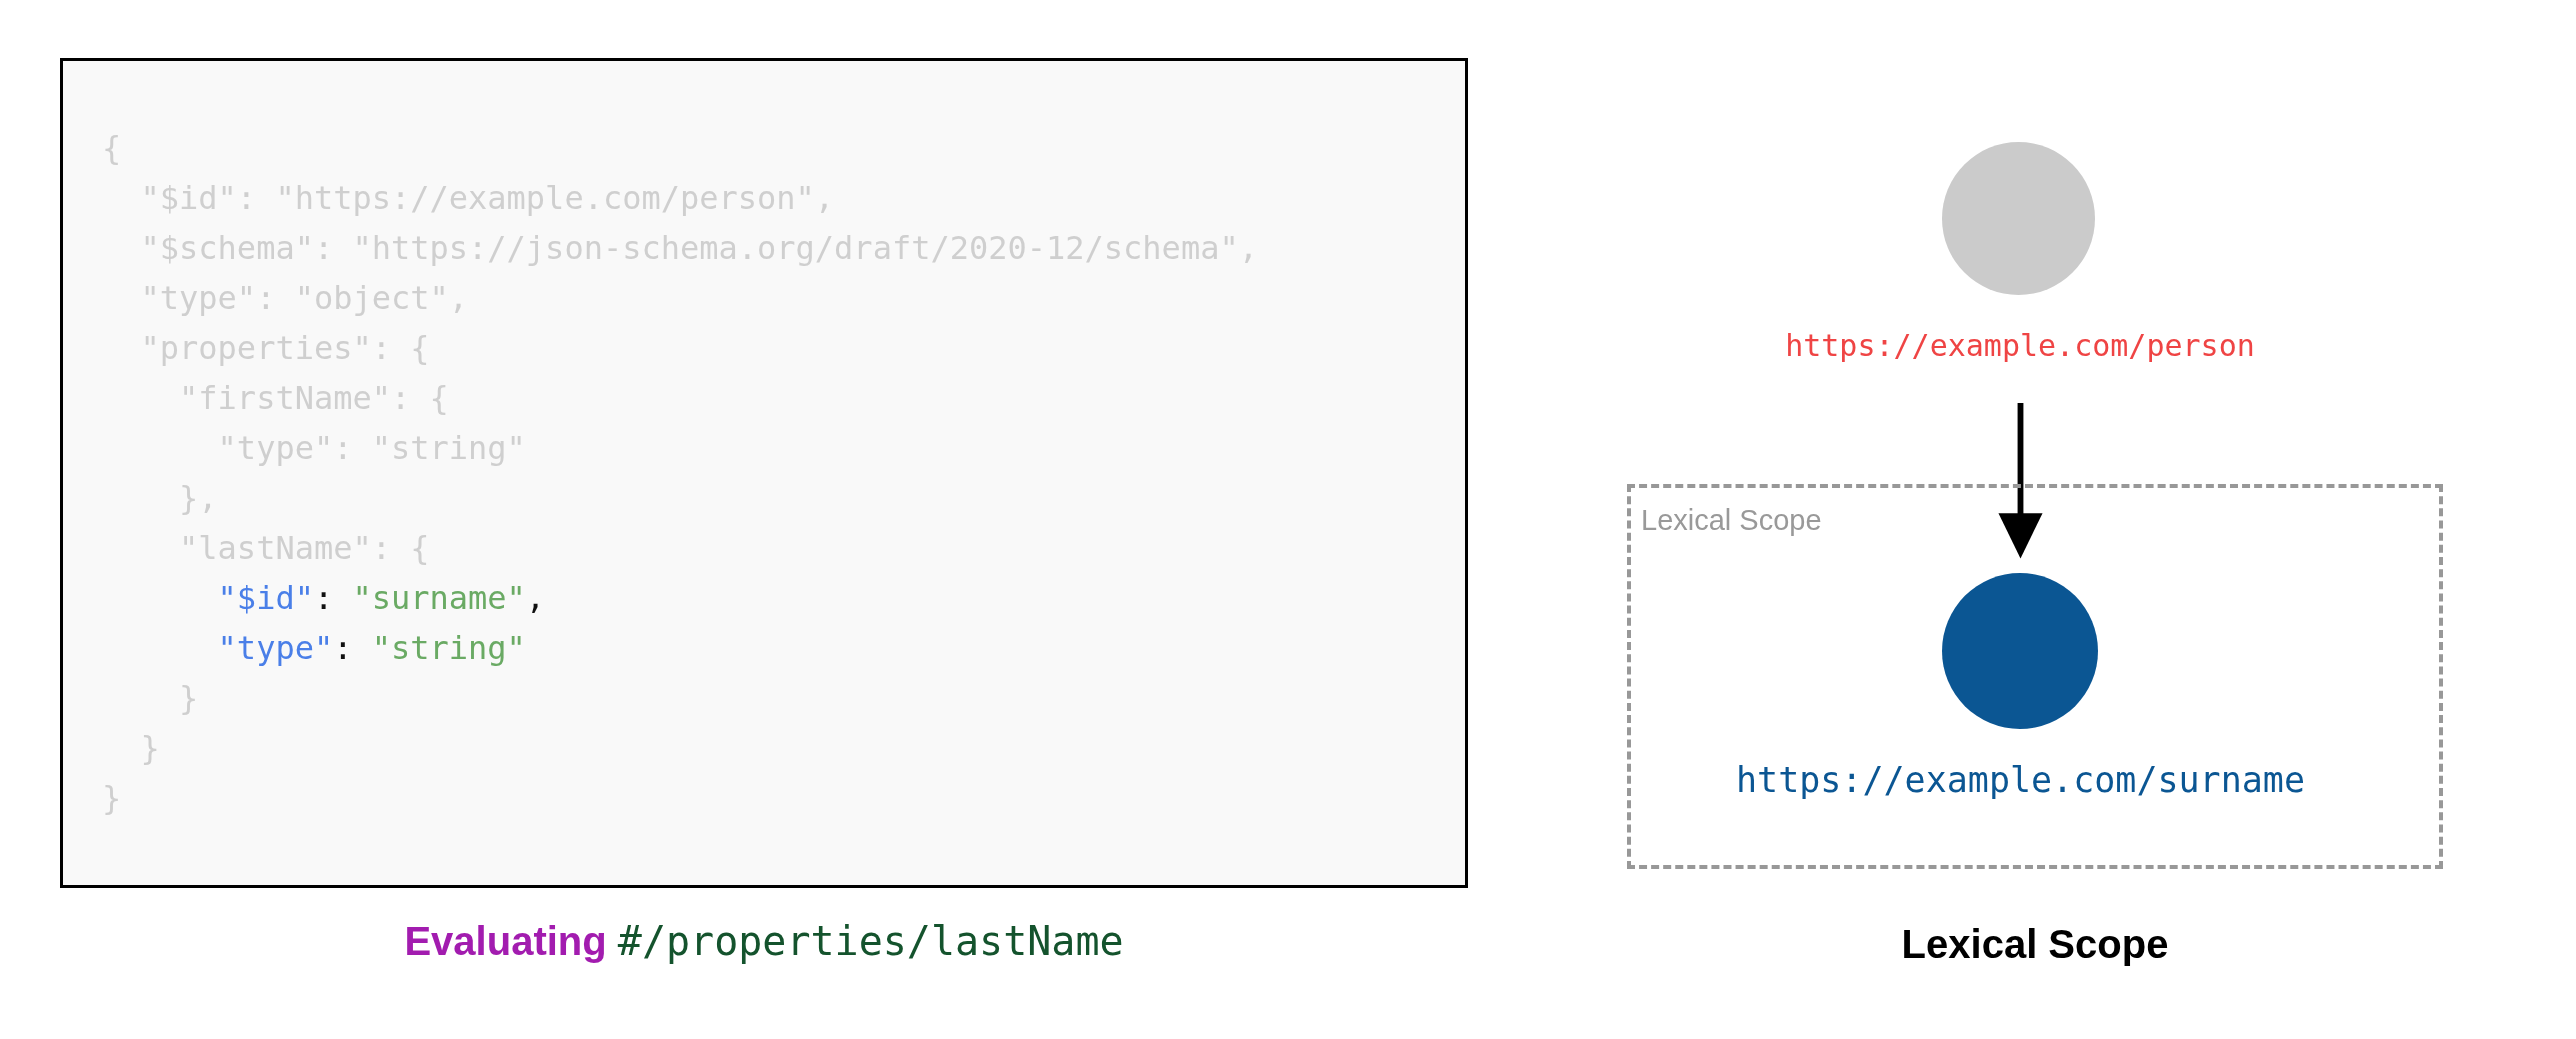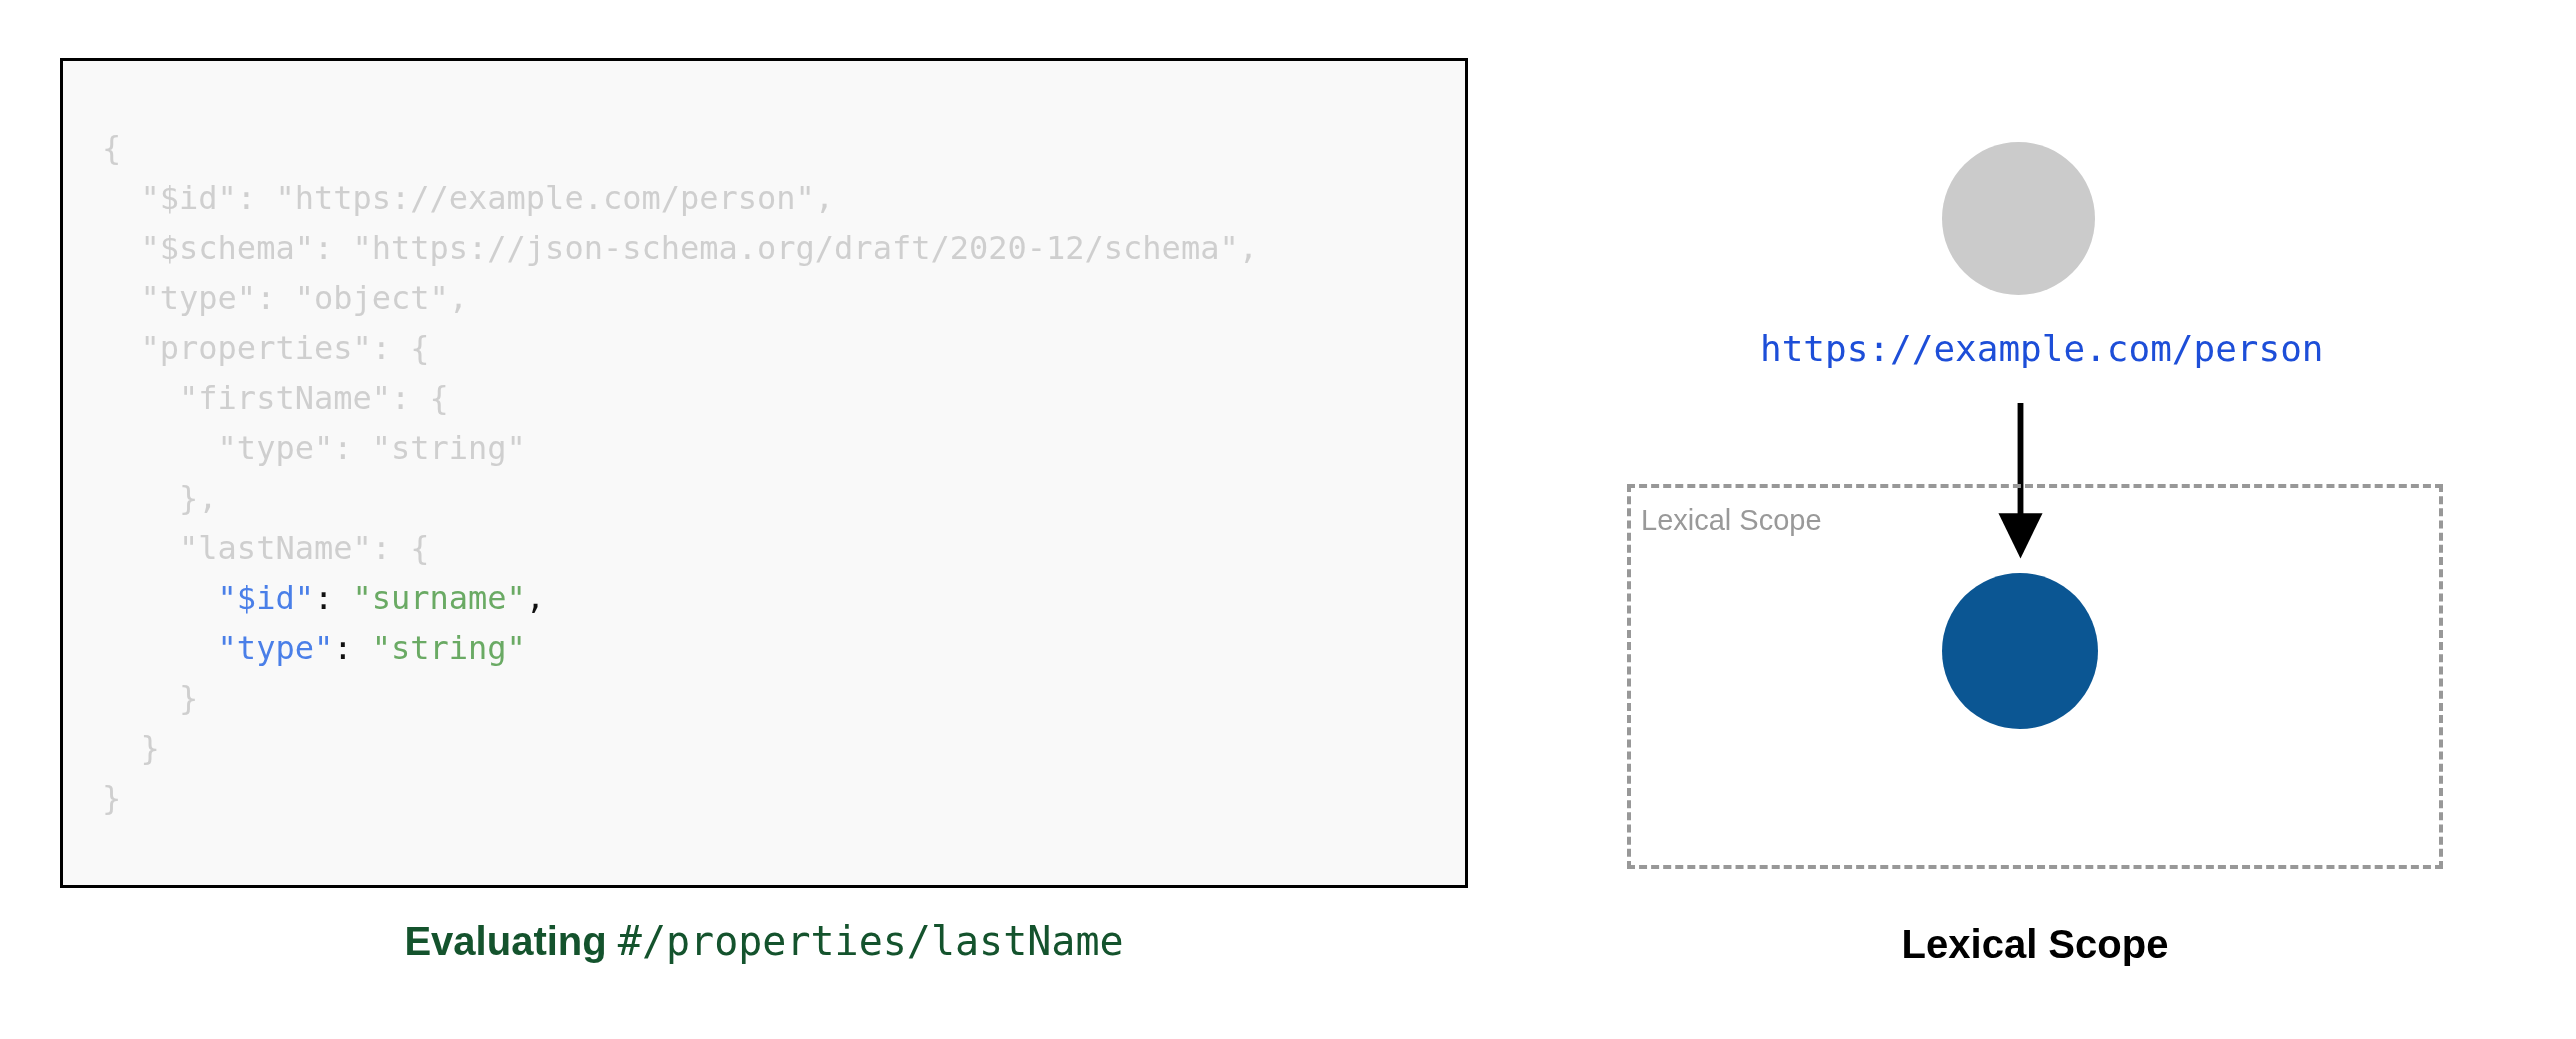--- a/index.html
+++ b/index.html
@@ -57,21 +57,21 @@
     left: 60px;
     top: 918px;
     width: 1408px;
     text-align: center;
     white-space: nowrap;
   }
   #left-caption .cap-bold {
     font-family: "Liberation Sans", sans-serif;
     font-weight: bold;
     font-size: 40px;
-    color: #14532d;
+    color: #a21caf;
   }
   #left-caption .cap-mono {
     font-family: "DejaVu Sans Mono", "Liberation Mono", monospace;
     font-size: 40px;
     color: #14532d;
   }
 
   
   #right-panel {
     position: absolute;
@@ -89,24 +89,24 @@
     width: 153px;
     height: 153px;
     border-radius: 50%;
     background: #cbcbcb;
   }
   #node-person-label {
     position: absolute;
     left: 253px;
     top: 328px;
     width: 520px;
-    text-align: right;
-    font-family: "DejaVu Sans Mono", "Liberation Mono", monospace;
-    font-size: 36px;
-    color: #1d4ed8;
+    text-align: center;
+    font-family: "DejaVu Sans Mono", "Liberation Mono", monospace;
+    font-size: 30px;
+    color: #ef4444;
     white-space: nowrap;
   }
 
   
   #resolution-arrow {
     position: absolute;
     left: 468px;
     top: 403px;
     width: 91px;
     height: 162px;
@@ -190,17 +190,18 @@
 
   <svg id="resolution-arrow" viewBox="0 0 140 250" xmlns="http://www.w3.org/2000/svg">
     <line x1="70" y1="0" x2="70" y2="200" stroke="#000000" stroke-width="9"></line>
     <polygon points="36,170 104,170 70,240" fill="#000000"></polygon>
   </svg>
 
   <div id="lexical-scope-box"></div>
   <div id="lexical-scope-box-label">Lexical Scope</div>
 
   <div id="node-surname-circle"></div>
+  <div id="node-surname-label">https://example.com/surname</div>
 
   <div id="right-caption">Lexical Scope</div>
 
 </div>
 
 
 </body></html>

